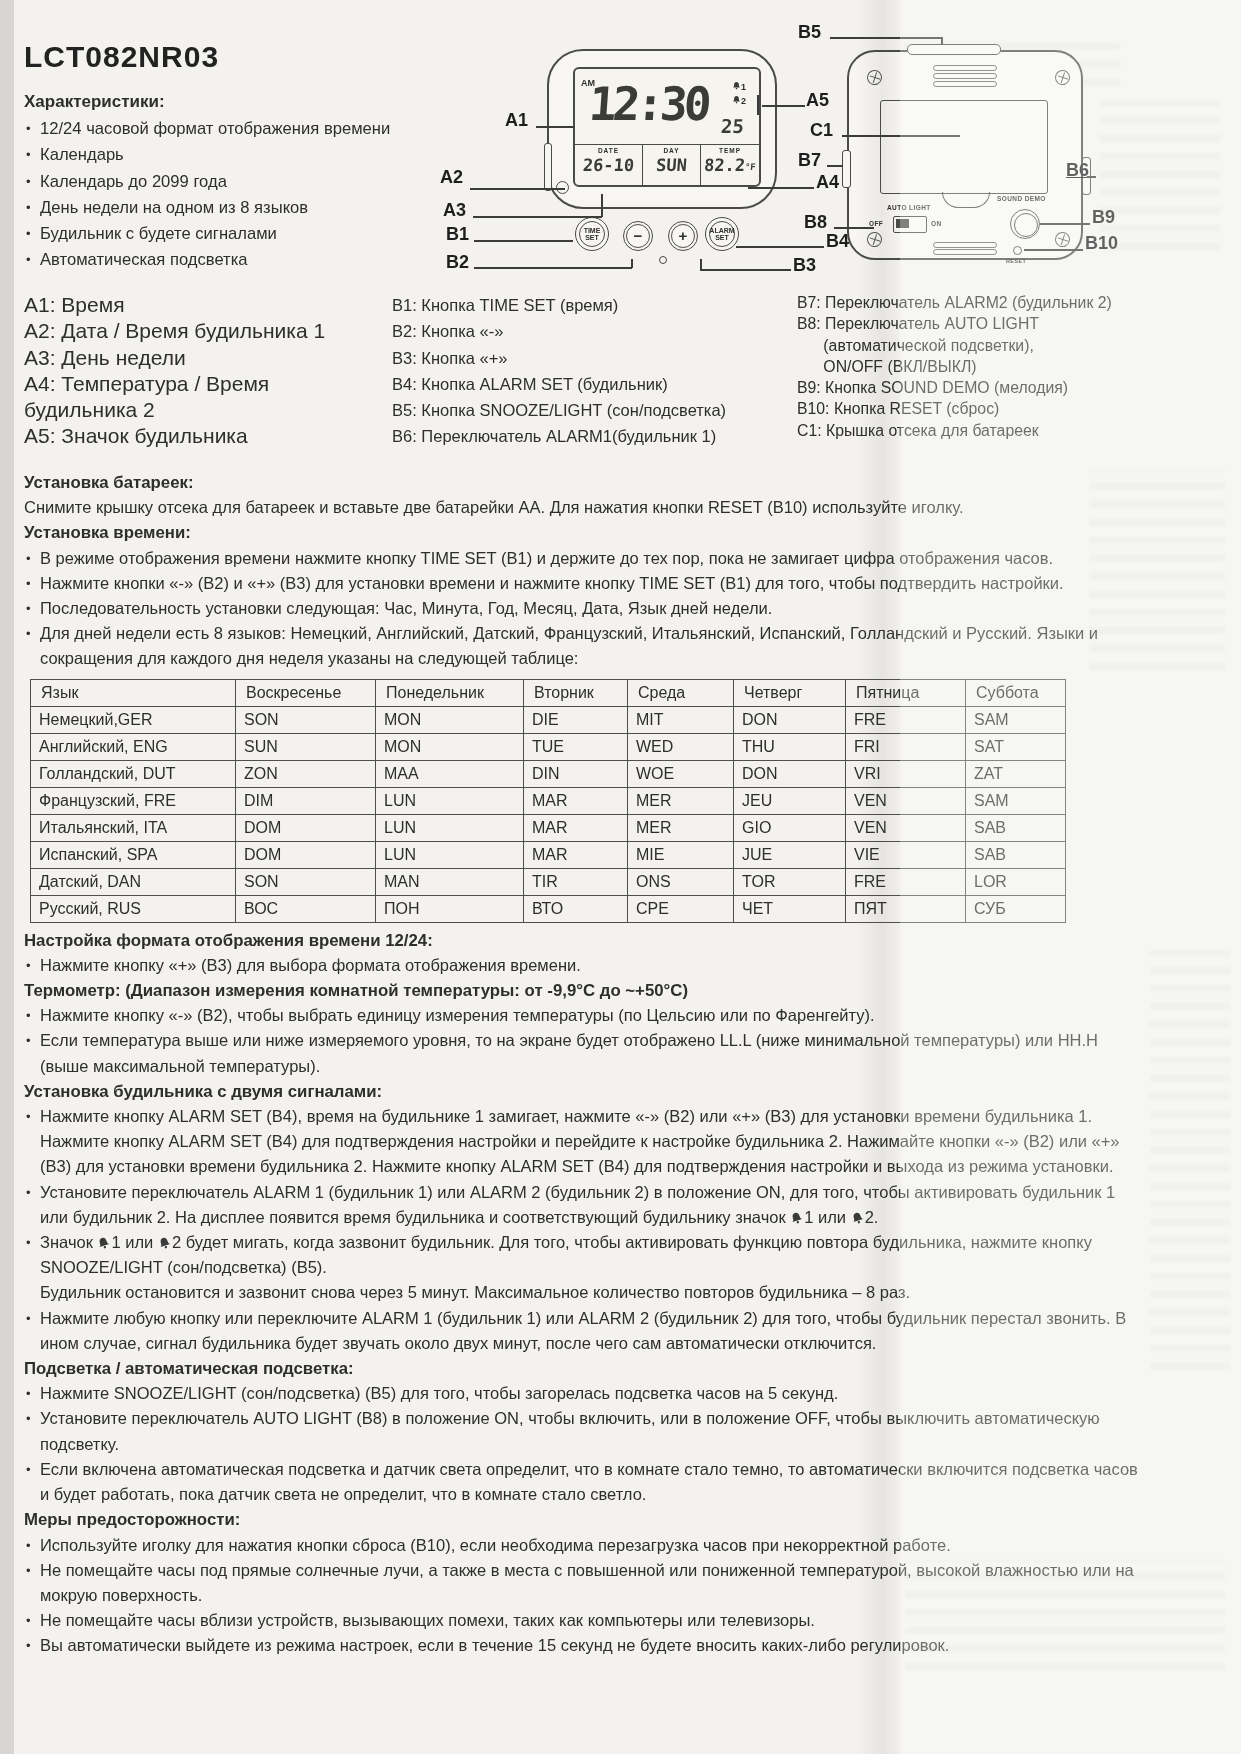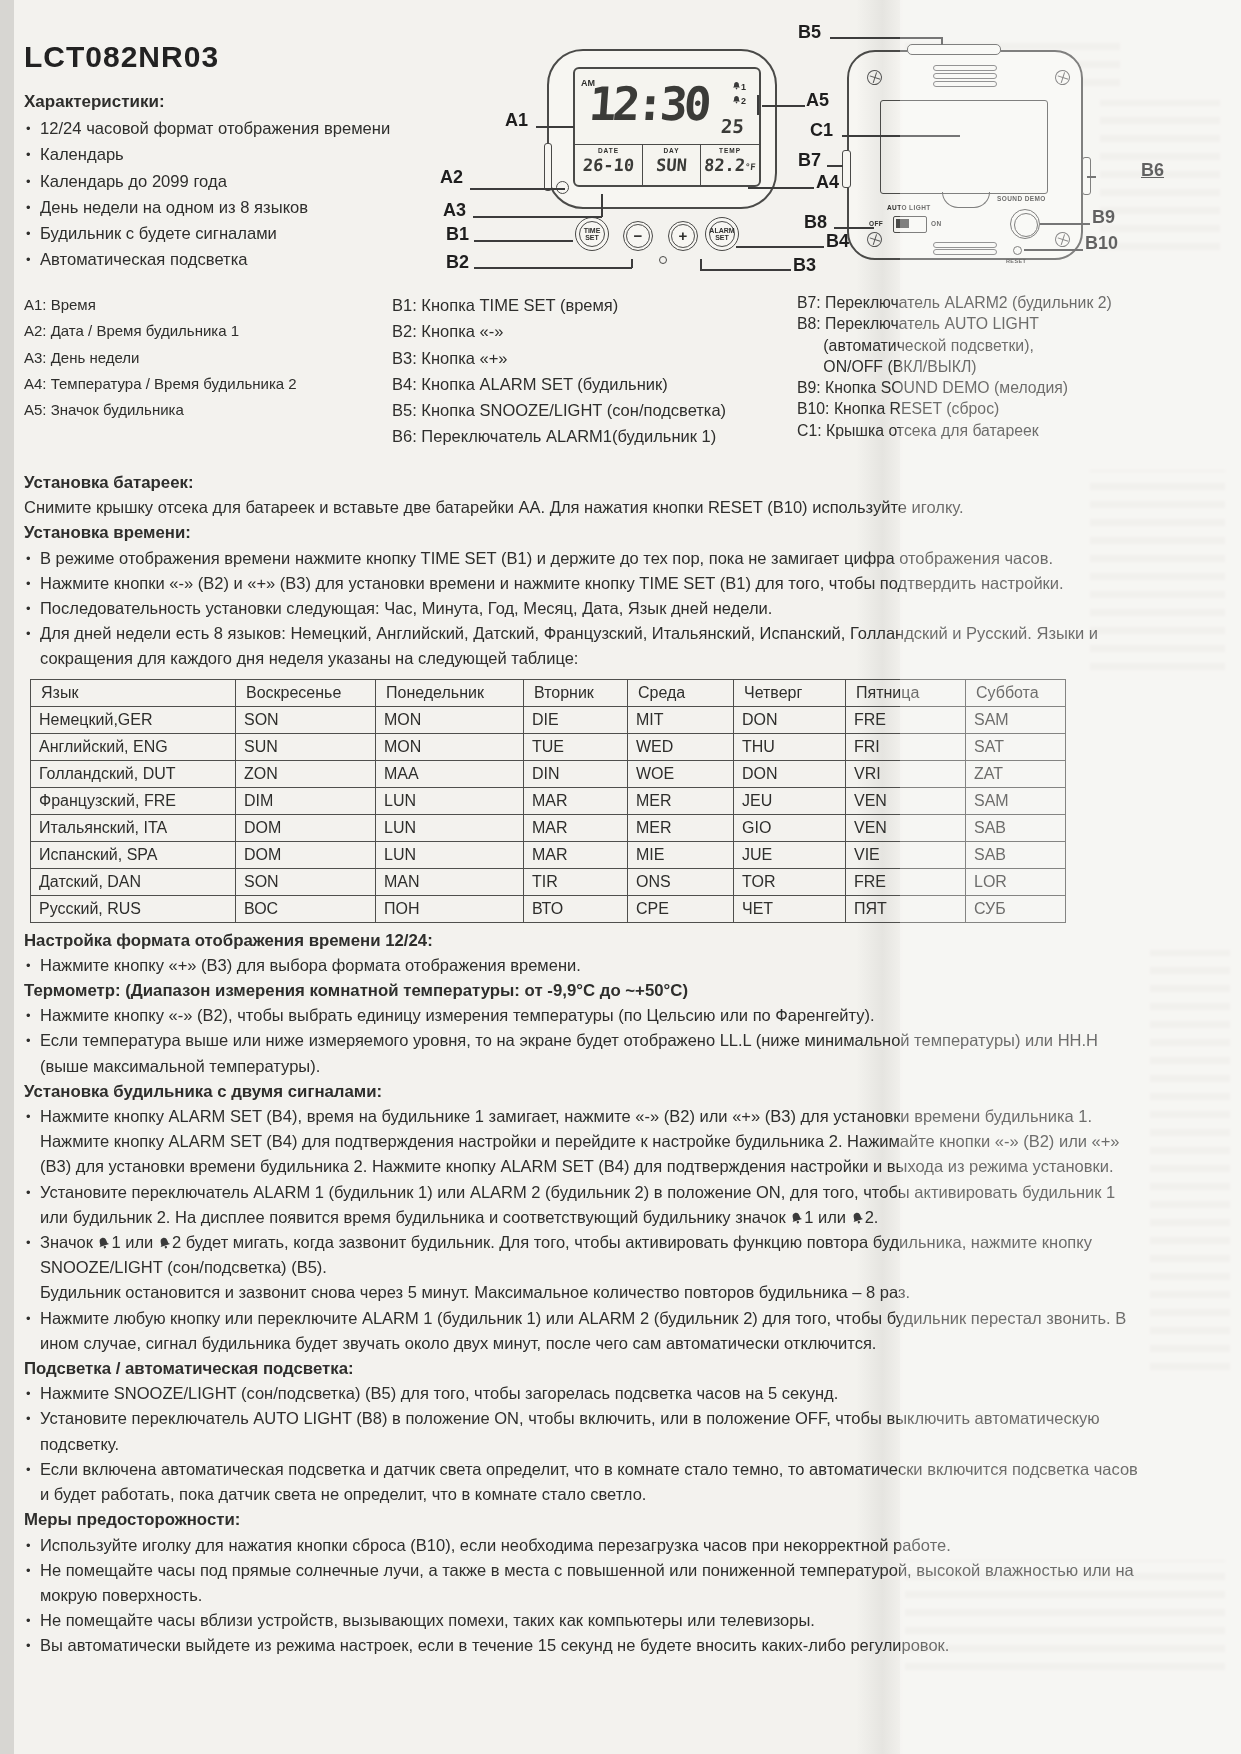--- a/index.html
+++ b/index.html
@@ -62,21 +62,21 @@
          border-radius:0 0 20px 20px;}
   .tinylab{position:absolute;font-size:6.5px;font-weight:bold;letter-spacing:.4px;white-space:nowrap;}
   .switch{position:absolute;left:44px;top:164px;width:32px;height:15px;border:1.5px solid #4a4a48;border-radius:2px;}
   .knob{position:absolute;left:2px;top:2px;width:13px;height:9px;background:#4a4a48;}
   .circbtn{position:absolute;border:1.5px solid #4a4a48;border-radius:50%;box-sizing:border-box;}
   .circbtn .inner2{position:absolute;left:10%;top:10%;width:80%;height:80%;border:1px solid #4a4a48;border-radius:50%;}
   .sidetab{position:absolute;width:7px;height:36px;border:1.5px solid #4a4a48;border-radius:3px;background:#f7f6f2;}
   
   .legend{position:absolute;left:0;top:292px;width:1241px;height:154px;}
   .lcol{position:absolute;top:0;}
-  .lcol1{left:24px;width:360px;font-size:15px;line-height:26.3px;}
+  .lcol1{left:24px;width:360px;font-size:21px;line-height:26.3px;}
   .lcol2{left:392px;width:400px;font-size:16.5px;line-height:26.3px;}
   .lcol3{left:797px;width:430px;font-size:15.8px;line-height:21.3px;}
   .legend-line{white-space:pre-wrap;}
   
   .main{position:absolute;left:24px;top:470px;width:1120px;font-size:16.5px;line-height:25.2px;}
   .sec-h{font-weight:bold;font-size:16.8px;}
   .daytable{border-collapse:collapse;margin:7px 0 5px 6px;table-layout:fixed;}
   .daytable th,.daytable td{border:1.5px solid #4f4f4d;font-size:16px;font-weight:normal;text-align:left;
         padding:2.5px 8px;line-height:21px;white-space:nowrap;overflow:hidden;}
   .daytable th{padding-left:10px;}
@@ -217,21 +217,21 @@
     <i class="ln" style="left:827px;top:165px;width:16px;"></i>
     <span class="co" style="left:816px;top:172px;">A4</span>
     <i class="ln" style="left:748px;top:187px;width:66px;"></i>
     <span class="co" style="left:804px;top:212px;">B8</span>
     <i class="ln" style="left:834px;top:227px;width:40px;"></i>
     <span class="co" style="left:826px;top:231px;">B4</span>
     <i class="ln" style="left:736px;top:246px;width:88px;"></i>
     <span class="co" style="left:793px;top:255px;">B3</span>
     <i class="ln" style="left:700px;top:269px;width:91px;"></i>
     <i class="lnv" style="left:700px;top:259px;height:11px;"></i>
-    <span class="co" style="left:1141px;top:160px;text-decoration:underline;">B6</span>
+    <span class="co" style="left:1066px;top:160px;text-decoration:underline;">B6</span>
     <i class="ln" style="left:1087px;top:176px;width:9px;"></i>
     <span class="co" style="left:1092px;top:207px;">B9</span>
     <i class="ln" style="left:1040px;top:223px;width:50px;"></i>
     <span class="co" style="left:1085px;top:233px;">B10</span>
     <i class="ln" style="left:1024px;top:249px;width:59px;"></i>
   </div>
 
   <div class="legend">
     <div class="lcol lcol1">
         <div class="legend-line">A1: Время</div>

